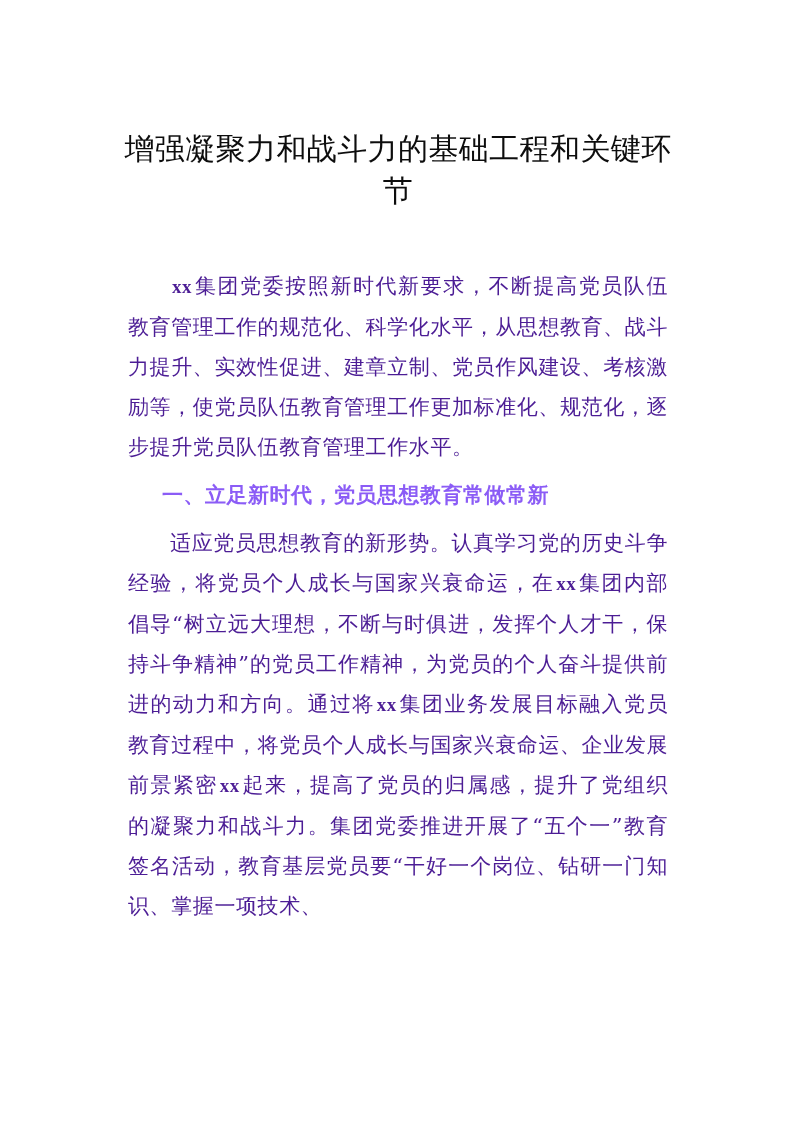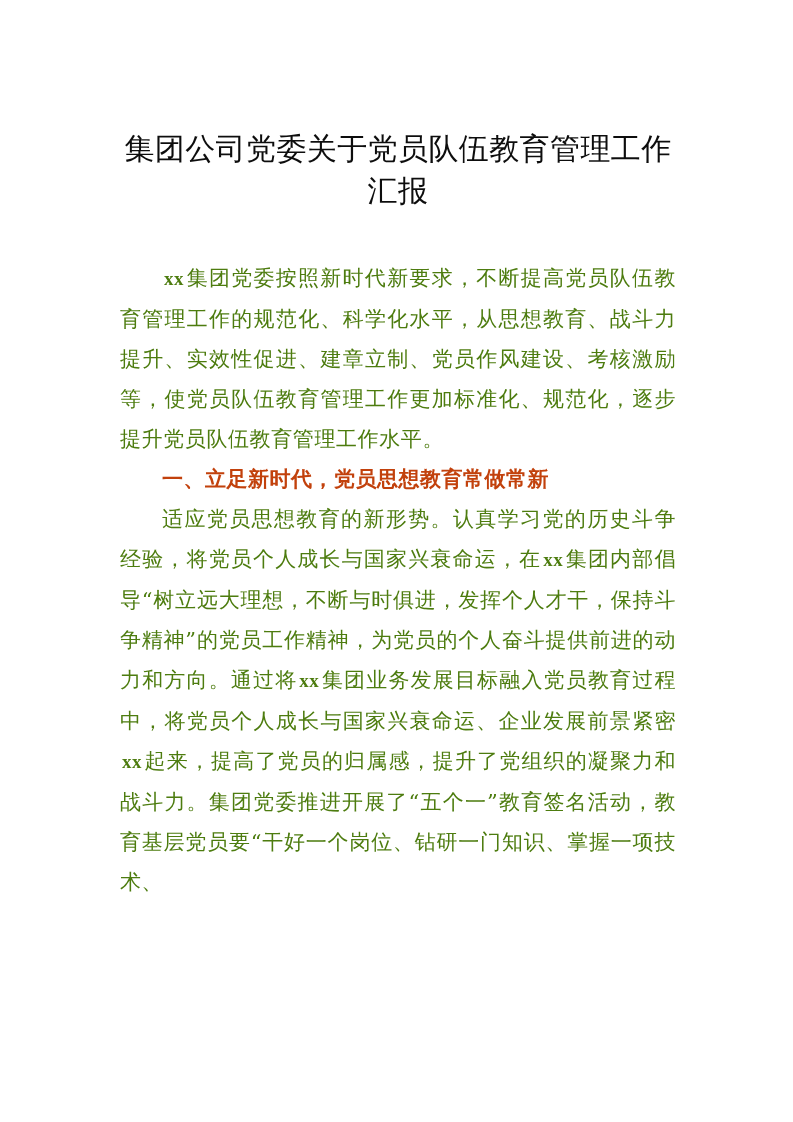--- a/index.html
+++ b/index.html
@@ -43,61 +43,61 @@
     text-align: center;
     letter-spacing: 0.4px;
     color: #0d0d0d;
   }
 
   .title-gap {
     height: 46px;
   }
 
   p.para {
-    margin: 0;
+    margin: 8px;
     padding: 0;
     font-family: "DejaVu Serif", "Liberation Serif", serif;
     font-size: 21px;
     line-height: 40px;
     text-align: justify;
     text-justify: inter-ideograph;
     text-indent: 42px;
-    color: #4d7c0f;
+    color: #4c1d95;
     letter-spacing: 0.6px;
   }
 
   p.section-heading {
     margin: 0;
     padding: 0;
     font-family: "DejaVu Sans", "Liberation Sans", sans-serif;
     font-size: 21px;
     line-height: 40px;
     font-weight: 700;
     text-indent: 42px;
     text-align: left;
-    color: #c2410c;
+    color: #8b5cf6;
     letter-spacing: 0.5px;
   }
 
   
   .latin {
     font-family: "Liberation Serif", "DejaVu Serif", serif;
     font-weight: 700;
     font-size: 19px;
     padding: 0 2px;
     letter-spacing: 0.5px;
   }
 </style>
 </head>
 <body>
 
 <div class="page">
   <div class="doc-body">
 
-    <h1 class="doc-title">集团公司党委关于党员队伍教育管理工作汇报</h1>
+    <h1 class="doc-title">增强凝聚力和战斗力的基础工程和关键环节</h1>
 
     <div class="title-gap"></div>
 
     <p class="para"><span class="latin">xx</span><span>集团党委按照新时代新要求，不断提高党员队伍教育管理工作的规范化、科学化水平，从思想教育、战斗力提升、实效性促进、建章立制、党员作风建设、考核激励等，使党员队伍教育管理工作更加标准化、规范化，逐步提升党员队伍教育管理工作水平。</span></p>
 
     <p class="section-heading">一、立足新时代，党员思想教育常做常新</p>
 
 
     <p class="para"><span>适应党员思想教育的新形势。认真学习党的历史斗争经验，将党员个人成长与国家兴衰命运，在</span><span class="latin">xx</span><span>集团内部倡导“树立远大理想，不断与时俱进，发挥个人才干，保持斗争精神”的党员工作精神，为党员的个人奋斗提供前进的动力和方向。通过将</span><span class="latin">xx</span><span>集团业务发展目标融入党员教育过程中，将党员个人成长与国家兴衰命运、企业发展前景紧密</span><span class="latin">xx</span><span>起来，提高了党员的归属感，提升了党组织的凝聚力和战斗力。集团党委推进开展了“五个一”教育签名活动，教育基层党员要“干好一个岗位、钻研一门知识、掌握一项技术、</span></p>
 

